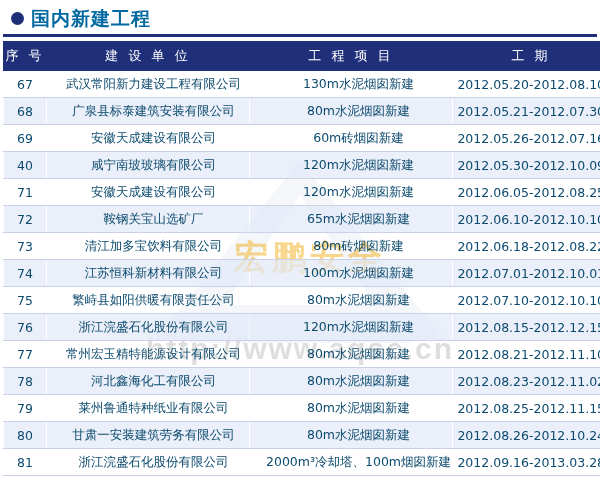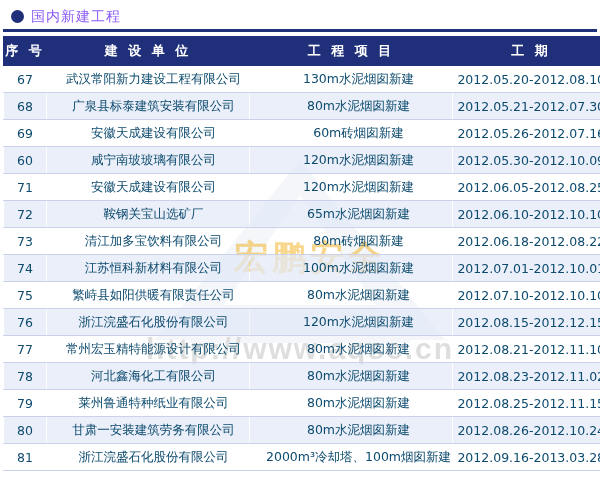--- a/index.html
+++ b/index.html
@@ -59,39 +59,39 @@
     gap:7px;
     padding:9px 0 6px 8px;
     border-bottom:3px solid #1f2f7a;
     margin:0 3px 0 3px;
   }
   .title-dot{
     width:13px;height:13px;border-radius:50%;
     background:#1f2f7a;flex:0 0 auto;
   }
   .title-text{
-    font-size:14px;
-    font-weight:normal;
-    color:#8b5cf6;
+    font-size:19px;
+    font-weight:bold;
+    color:#0369a1;
     letter-spacing:1px;
     line-height:1;
     font-family:"DejaVu Sans","Liberation Sans",sans-serif;
   }
 
   table{
     border-collapse:collapse;
     width:594px;
     margin:4px 3px 0 3px;
     table-layout:fixed;
   }
   thead th{
     background:#1f2f7a;
     color:#ffffff;
     font-size:13px;
-    font-weight:bold;
+    font-weight:normal;
     letter-spacing:3px;
     height:26px;
     border:1px solid #1f2f7a;
     font-family:"DejaVu Sans","Liberation Sans",sans-serif;
   }
   tbody td{
     height:24px;
     font-size:12.5px;
     color:#0c4a6e;
     border-bottom:1px solid #c9d2e8;
@@ -154,21 +154,21 @@
         <td class="c-proj">80m水泥烟囱新建</td>
         <td class="c-date">2012.05.21-2012.07.30</td>
       </tr>
       <tr>
         <td class="c-no">69</td>
         <td class="c-unit">安徽天成建设有限公司</td>
         <td class="c-proj">60m砖烟囱新建</td>
         <td class="c-date">2012.05.26-2012.07.16</td>
       </tr>
       <tr class="alt">
-        <td class="c-no">60</td>
+        <td class="c-no">40</td>
         <td class="c-unit">咸宁南玻玻璃有限公司</td>
         <td class="c-proj">120m水泥烟囱新建</td>
         <td class="c-date">2012.05.30-2012.10.09</td>
       </tr>
       <tr>
         <td class="c-no">71</td>
         <td class="c-unit">安徽天成建设有限公司</td>
         <td class="c-proj">120m水泥烟囱新建</td>
         <td class="c-date">2012.06.05-2012.08.25</td>
       </tr>

